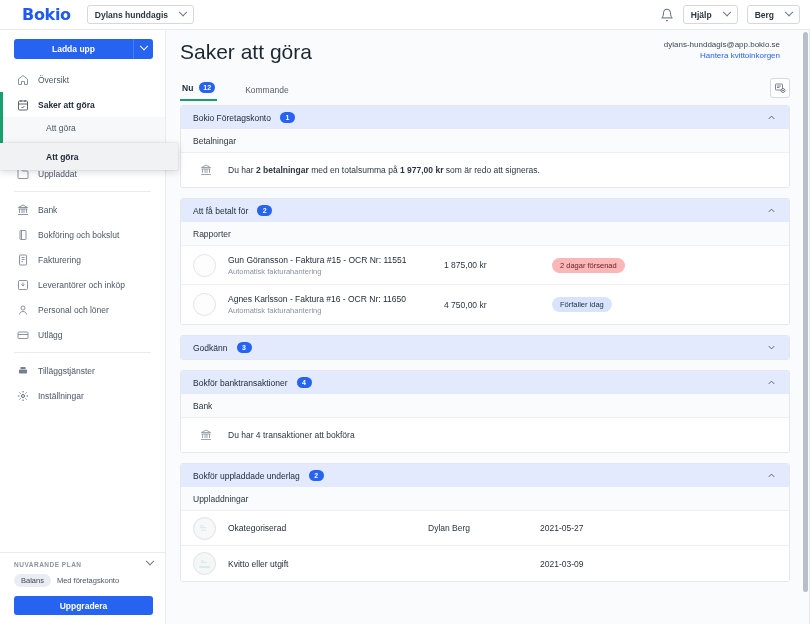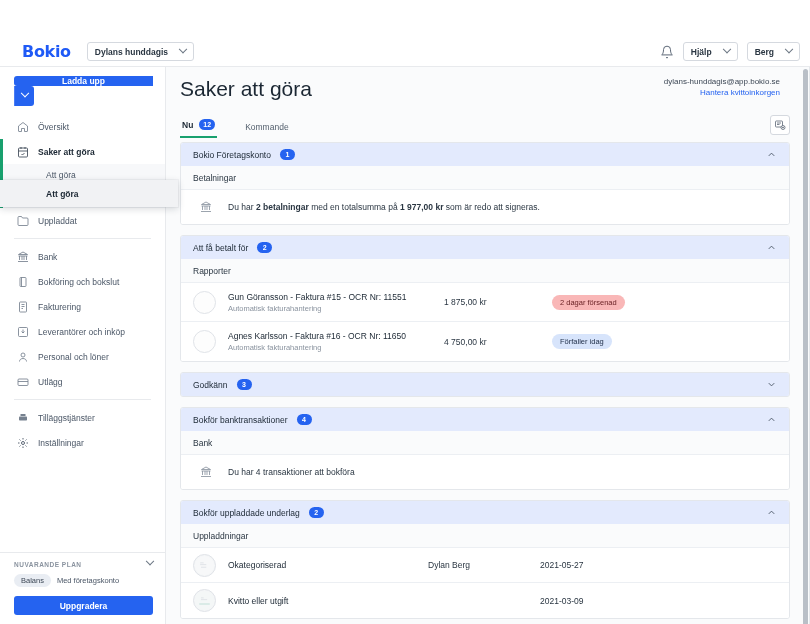--- a/index.html
+++ b/index.html
@@ -12,21 +12,21 @@
   }
   .app { width: 810px; height: 624px; display: flex; flex-direction: column; position: relative; }
 
   
   .topbar {
     height: 30px; flex: 0 0 30px;
     display: flex; align-items: center;
     background: #ffffff;
     border-bottom: 1px solid #e8eaed;
     padding: 0 10px 0 22px;
-    position: relative; z-index: 40; margin-top: 37px;
+    position: relative; z-index: 40;
   }
   .brand {
     font-family: "DejaVu Sans", sans-serif;
     font-weight: bold; font-size: 16px; letter-spacing: -0.3px;
     color: #1f5af6; margin-right: 16px;
   }
   .pill-select {
     display: flex; align-items: center; gap: 12px;
     height: 19px; padding: 0 7px;
     border: 1px solid #d5d9df; border-radius: 3px;
@@ -42,21 +42,21 @@
   .body { flex: 1; display: flex; min-height: 0; position: relative; }
 
   
   .sidebar {
     width: 166px; flex: 0 0 166px;
     background: #ffffff;
     border-right: 1px solid #e8eaed;
     display: flex; flex-direction: column;
     position: relative;
   }
-  .upload-row { padding: 9px 12px 4px 14px; display: flex; flex-direction: column; }
+  .upload-row { padding: 9px 12px 4px 14px; display: flex; }
   .btn-upload {
     flex: 1; height: 20px; background: #2563f0; color: #fff;
     font-size: 8.5px; font-weight: bold; border: none;
     border-radius: 3px 0 0 3px; cursor: pointer;
     display: flex; align-items: center; justify-content: center;
   }
   .btn-upload-caret {
     width: 20px; height: 20px; background: #2563f0; border: none;
     border-left: 1px solid #4a7cf4; border-radius: 0 3px 3px 0;
     cursor: pointer; display: flex; align-items: center; justify-content: center;

